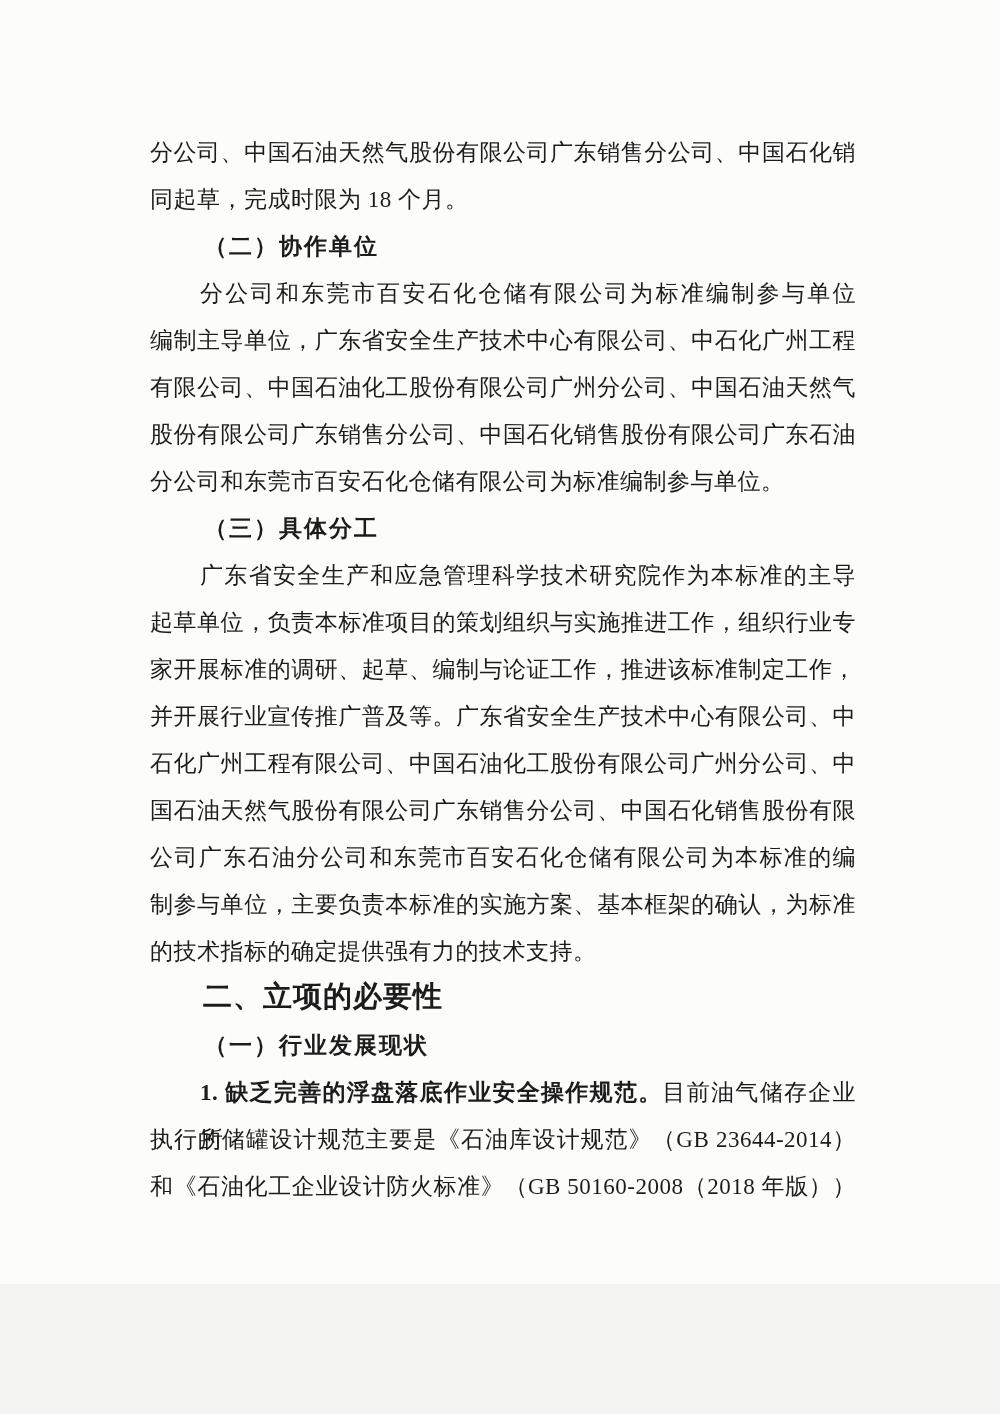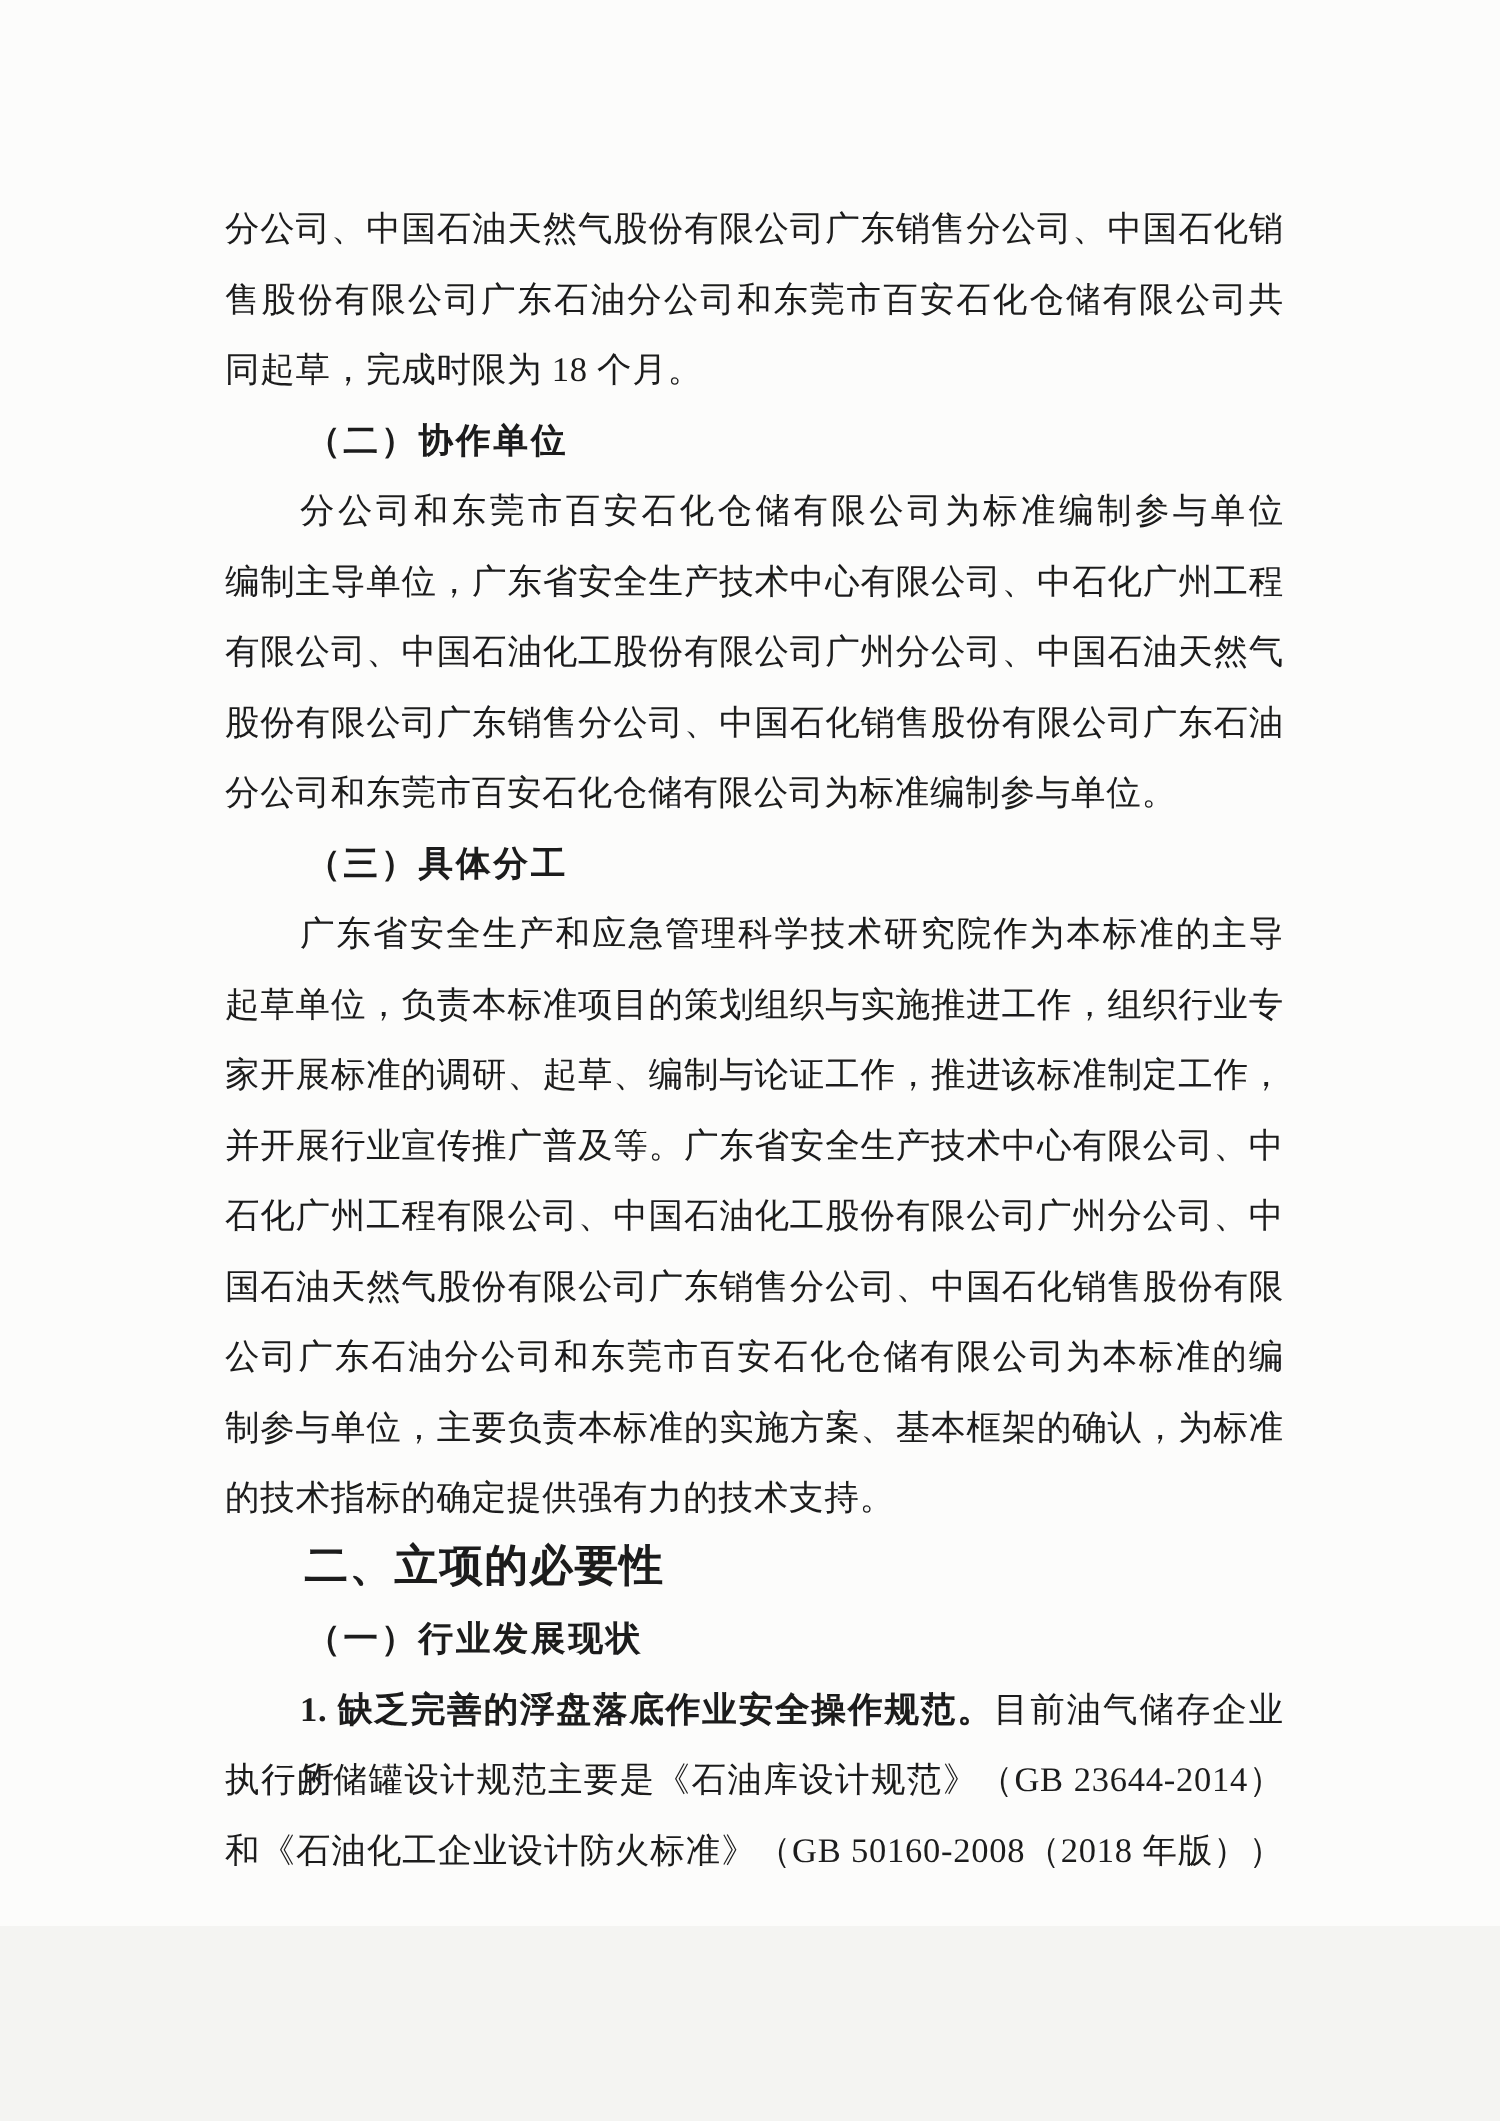--- a/index.html
+++ b/index.html
@@ -68,21 +68,20 @@
     text-align: center;
     color: #222222;
   }
 </style>
 </head>
 <body>
 
 <div class="page">
   <div class="content">
       <div class="line justify"><span class="seg">分公司、中国石油天然气股份有限公司广东销售分公司、中国石化销</span></div>
-      <div class="line justify"><span class="seg">售股份有限公司广东石油分公司和东莞市百安石化仓储有限公司共</span></div>
       <div class="line plain"><span class="seg">同起草，完成时限为 18 个月。</span></div>
       <div class="line h-kai"><span class="seg bold">（二）协作单位</span></div>
       <div class="line justify indent"><span class="seg">分公司和东莞市百安石化仓储有限公司为标准编制参与单位</span></div>
       <div class="line justify"><span class="seg">编制主导单位，广东省安全生产技术中心有限公司、中石化广州工程</span></div>
       <div class="line justify"><span class="seg">有限公司、中国石油化工股份有限公司广州分公司、中国石油天然气</span></div>
       <div class="line justify"><span class="seg">股份有限公司广东销售分公司、中国石化销售股份有限公司广东石油</span></div>
       <div class="line plain"><span class="seg">分公司和东莞市百安石化仓储有限公司为标准编制参与单位。</span></div>
       <div class="line h-kai"><span class="seg bold">（三）具体分工</span></div>
       <div class="line justify indent"><span class="seg">广东省安全生产和应急管理科学技术研究院作为本标准的主导</span></div>
       <div class="line justify"><span class="seg">起草单位，负责本标准项目的策划组织与实施推进工作，组织行业专</span></div>

